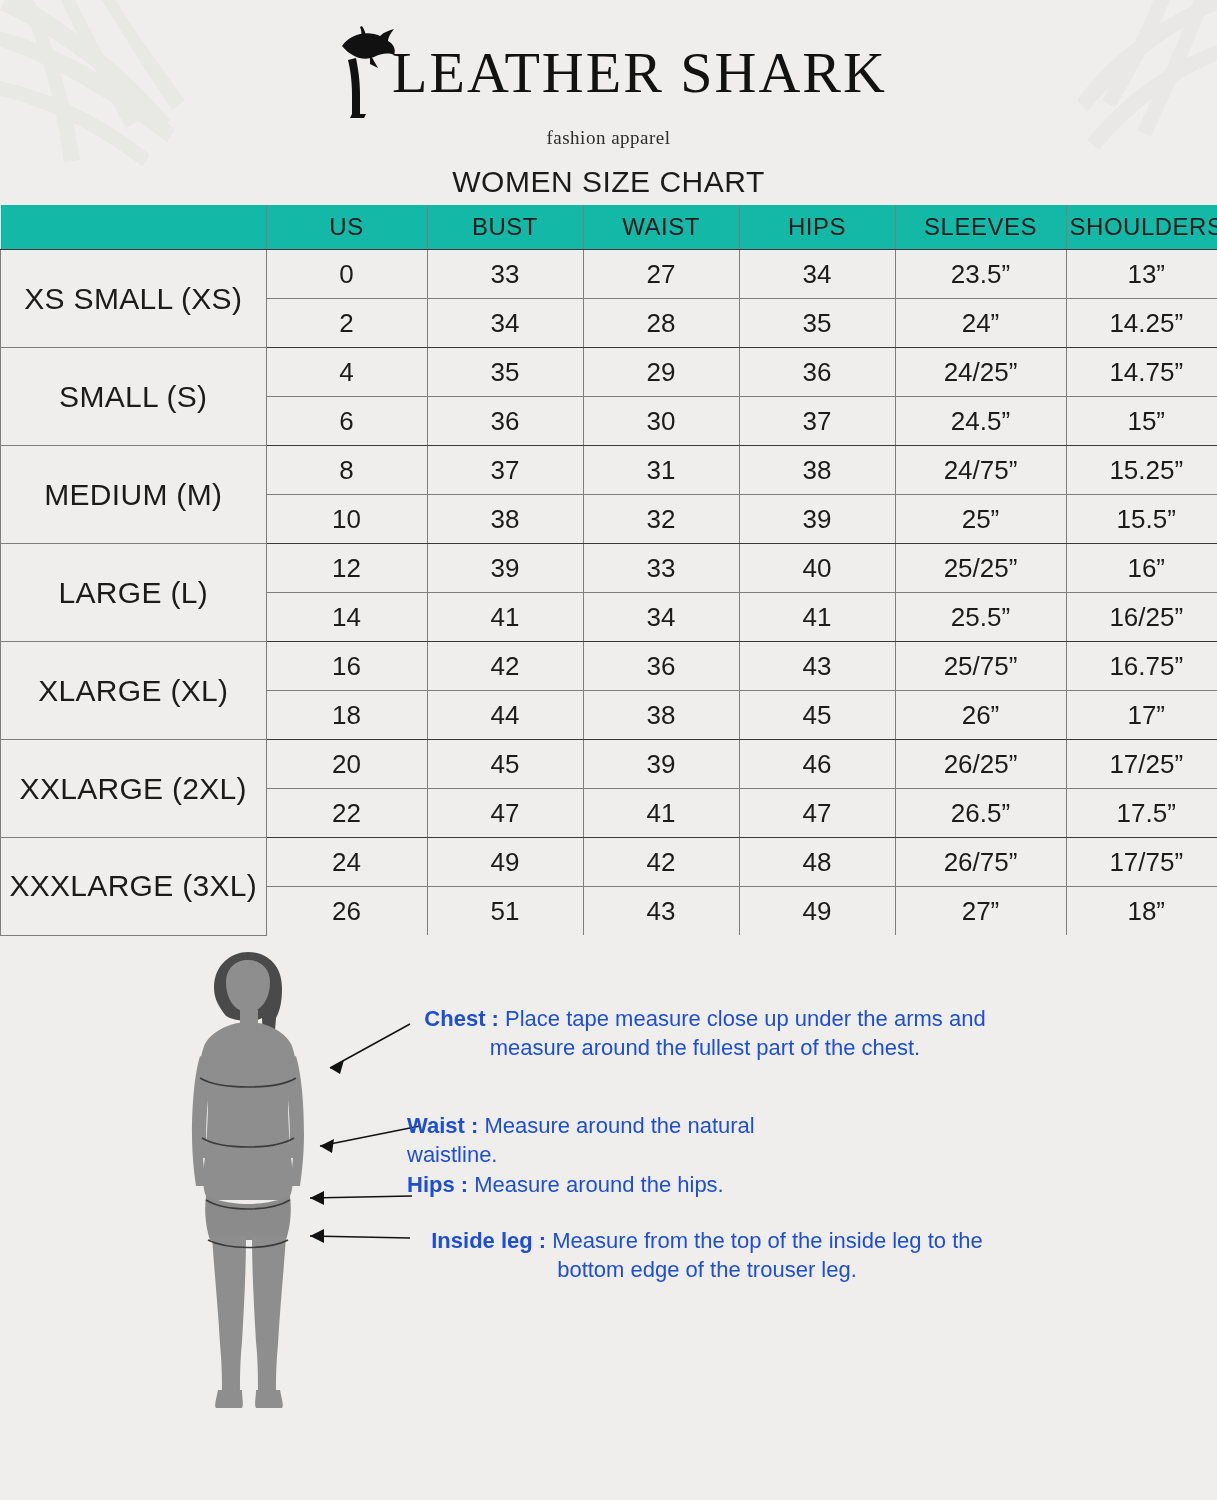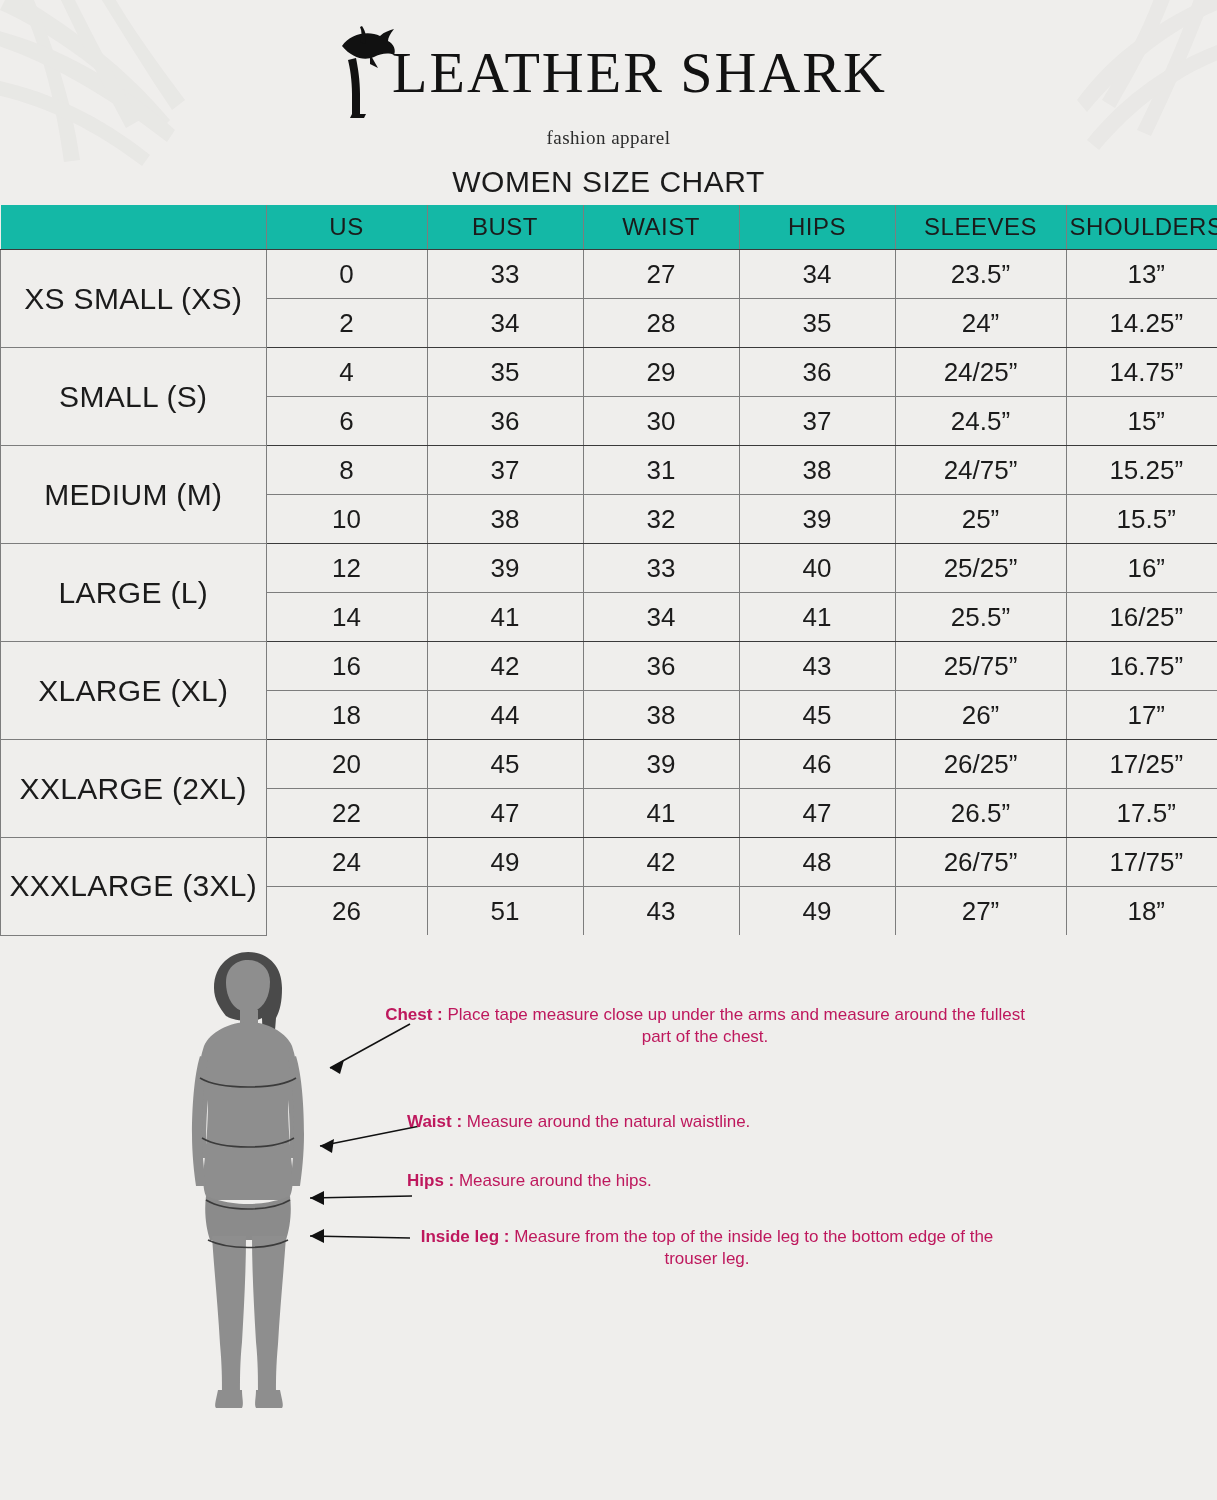--- a/index.html
+++ b/index.html
@@ -123,22 +123,22 @@
     top: 2px;
   }
   .callouts {
     position: absolute;
     left: 385px;
     top: 40px;
     width: 660px;
   }
   .callout {
     position: absolute;
-    font-size: 17px;
-    color: #be185d;
+    font-size: 22px;
+    color: #1d4ed8;
     line-height: 1.35;
     text-align: center;
   }
   .callout b { font-weight: bold; }
   .c-chest { top: 18px; left: 0px; width: 640px; }
   .c-waist { top: 125px; left: 22px; width: 420px; text-align: left;}
   .c-hips  { top: 184px; left: 22px; width: 420px; text-align: left;}
   .c-leg   { top: 240px; left: 12px; width: 620px; }
 
   .arrows {

